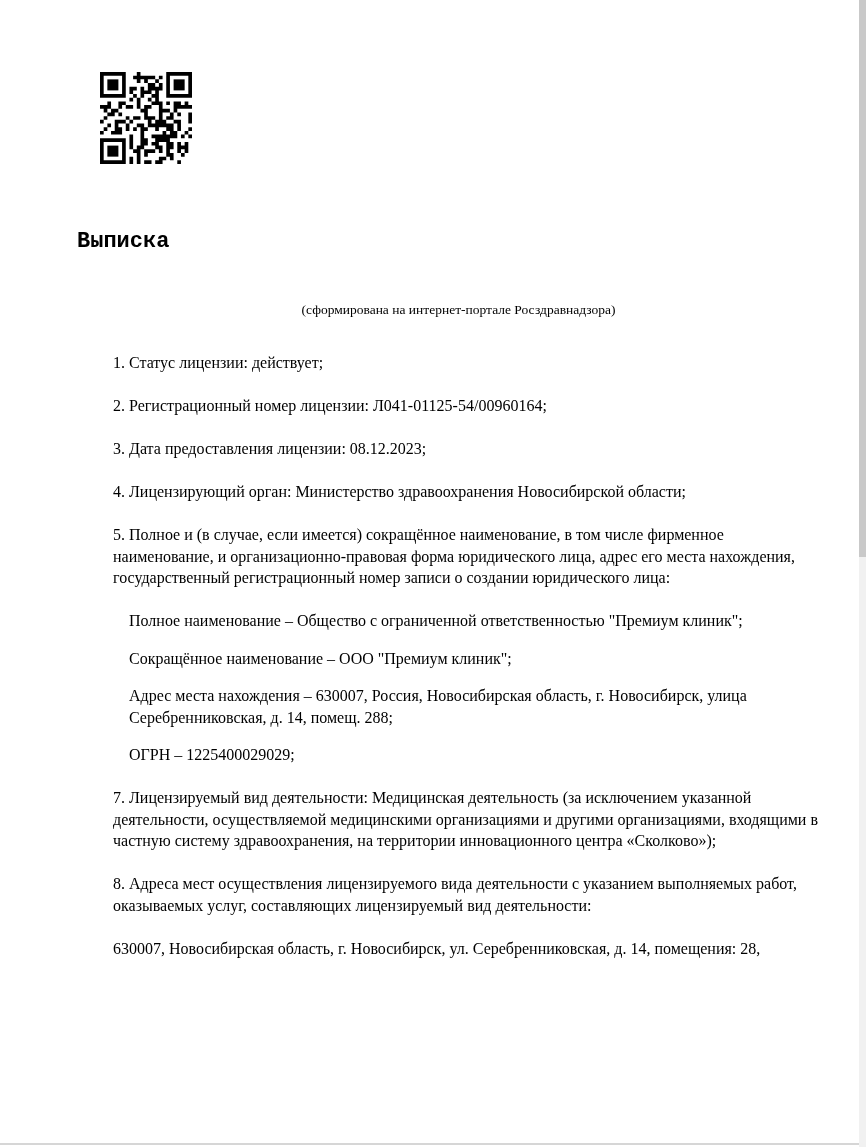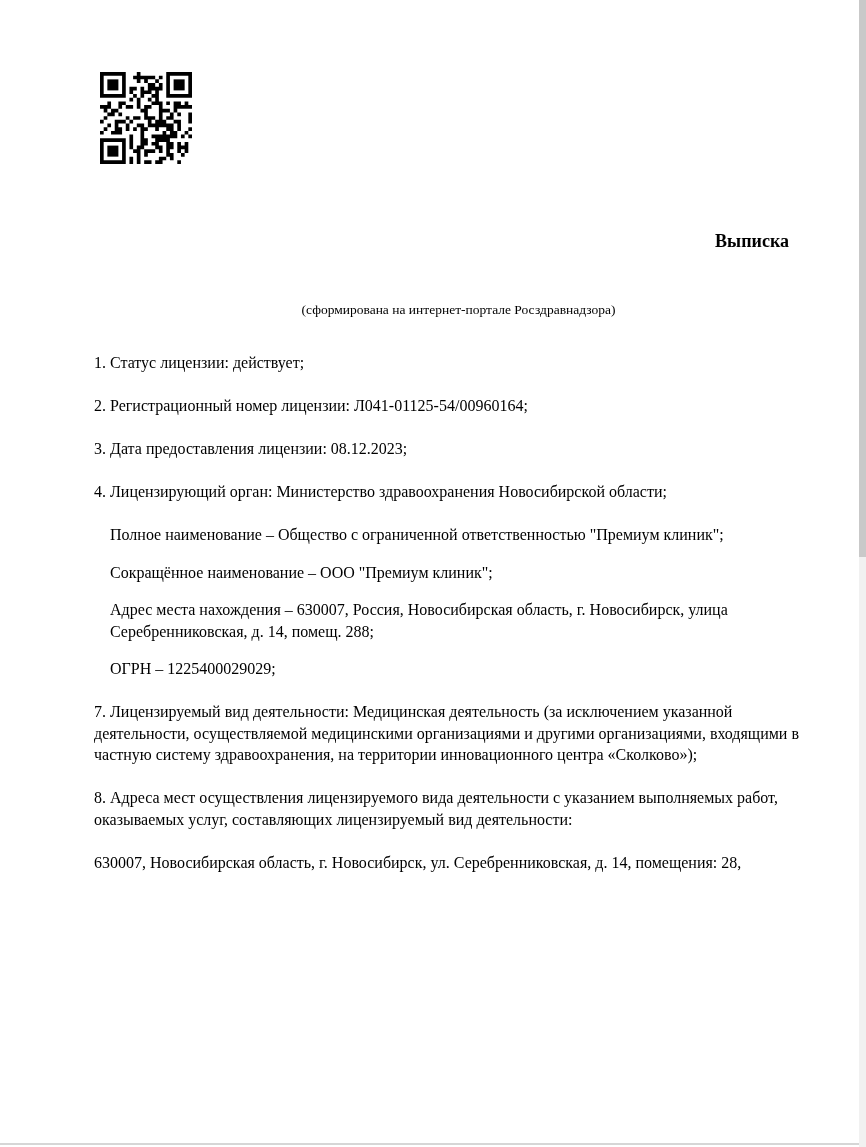--- a/index.html
+++ b/index.html
@@ -9,28 +9,28 @@
     background:#ffffff;
     font-family:"Liberation Serif","DejaVu Serif",serif;
     color:#000;
     overflow:hidden;
   }
   .qr{
     position:absolute;left:100px;top:72px;width:92px;height:92px;
   }
   .title-block{
     position:absolute;left:77px;top:229px;width:712px;
-    text-align:right;font-weight:bold;font-size:18px;line-height:25px;
+    text-align:left;font-weight:bold;font-size:22px;line-height:25px;font-family:Liberation Mono, monospace;
   }
   .subtitle{
     position:absolute;left:97px;top:301px;width:723px;
     text-align:center;font-size:13.5px;line-height:17px;
   }
   .body-text{
-    position:absolute;left:94px;top:352px;width:712px;
+    position:absolute;left:113px;top:352px;width:712px;
     font-size:16px;line-height:21.5px;
   }
   .body-text p{margin:0 0 21.5px 0;}
   .org-details{margin:0 0 21.5px 0;}
   .org-details div{margin:16px;}
   .scroll-track{
     position:absolute;right:0;top:0;width:7px;height:1147px;
     background:#f1f1f1;
   }
   .scroll-thumb{
@@ -62,20 +62,21 @@
     <div>Выписка</div>
   </div>
 
   <div class="subtitle">(сформирована на интернет-портале Росздравнадзора)</div>
 
   <div class="body-text">
     <p>1. Статус лицензии: действует;</p>
     <p>2. Регистрационный номер лицензии: Л041-01125-54/00960164;</p>
     <p>3. Дата предоставления лицензии: 08.12.2023;</p>
     <p>4. Лицензирующий орган: Министерство здравоохранения Новосибирской области;</p>
+    <p>5. Полное и (в случае, если имеется) сокращённое наименование, в том числе фирменное наименование, и организационно-правовая форма юридического лица, адрес его места нахождения, государственный регистрационный номер записи о создании юридического лица:</p>
     <div class="org-details">
       <div>Полное наименование – Общество с ограниченной ответственностью "Премиум клиник";</div>
       <div>Сокращённое наименование – ООО "Премиум клиник";</div>
       <div>Адрес места нахождения – 630007, Россия, Новосибирская область, г. Новосибирск, улица Серебренниковская, д. 14, помещ. 288;</div>
       <div>ОГРН – 1225400029029;</div>
     </div>
     <p>7. Лицензируемый вид деятельности: Медицинская деятельность (за исключением указанной деятельности, осуществляемой медицинскими организациями и другими организациями, входящими в частную систему здравоохранения, на территории инновационного центра «Сколково»);</p>
     <p>8. Адреса мест осуществления лицензируемого вида деятельности с указанием выполняемых работ, оказываемых услуг, составляющих лицензируемый вид деятельности:</p>
     <p>630007, Новосибирская область, г. Новосибирск, ул. Серебренниковская, д. 14, помещения: 28,</p>
   </div>

